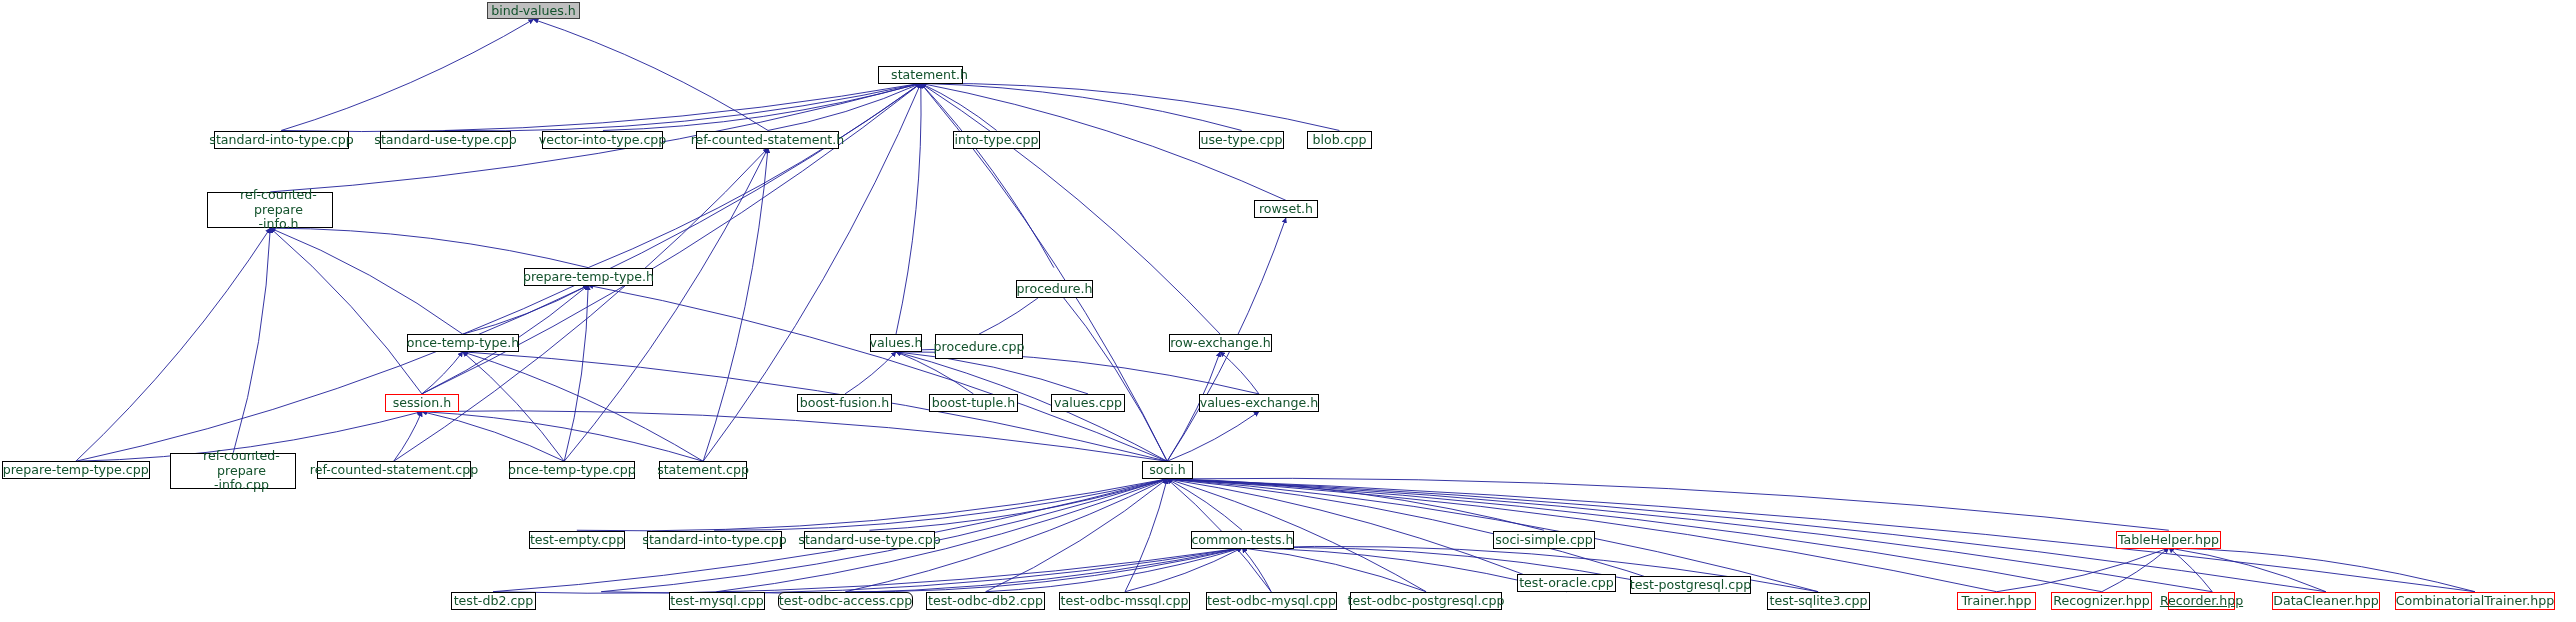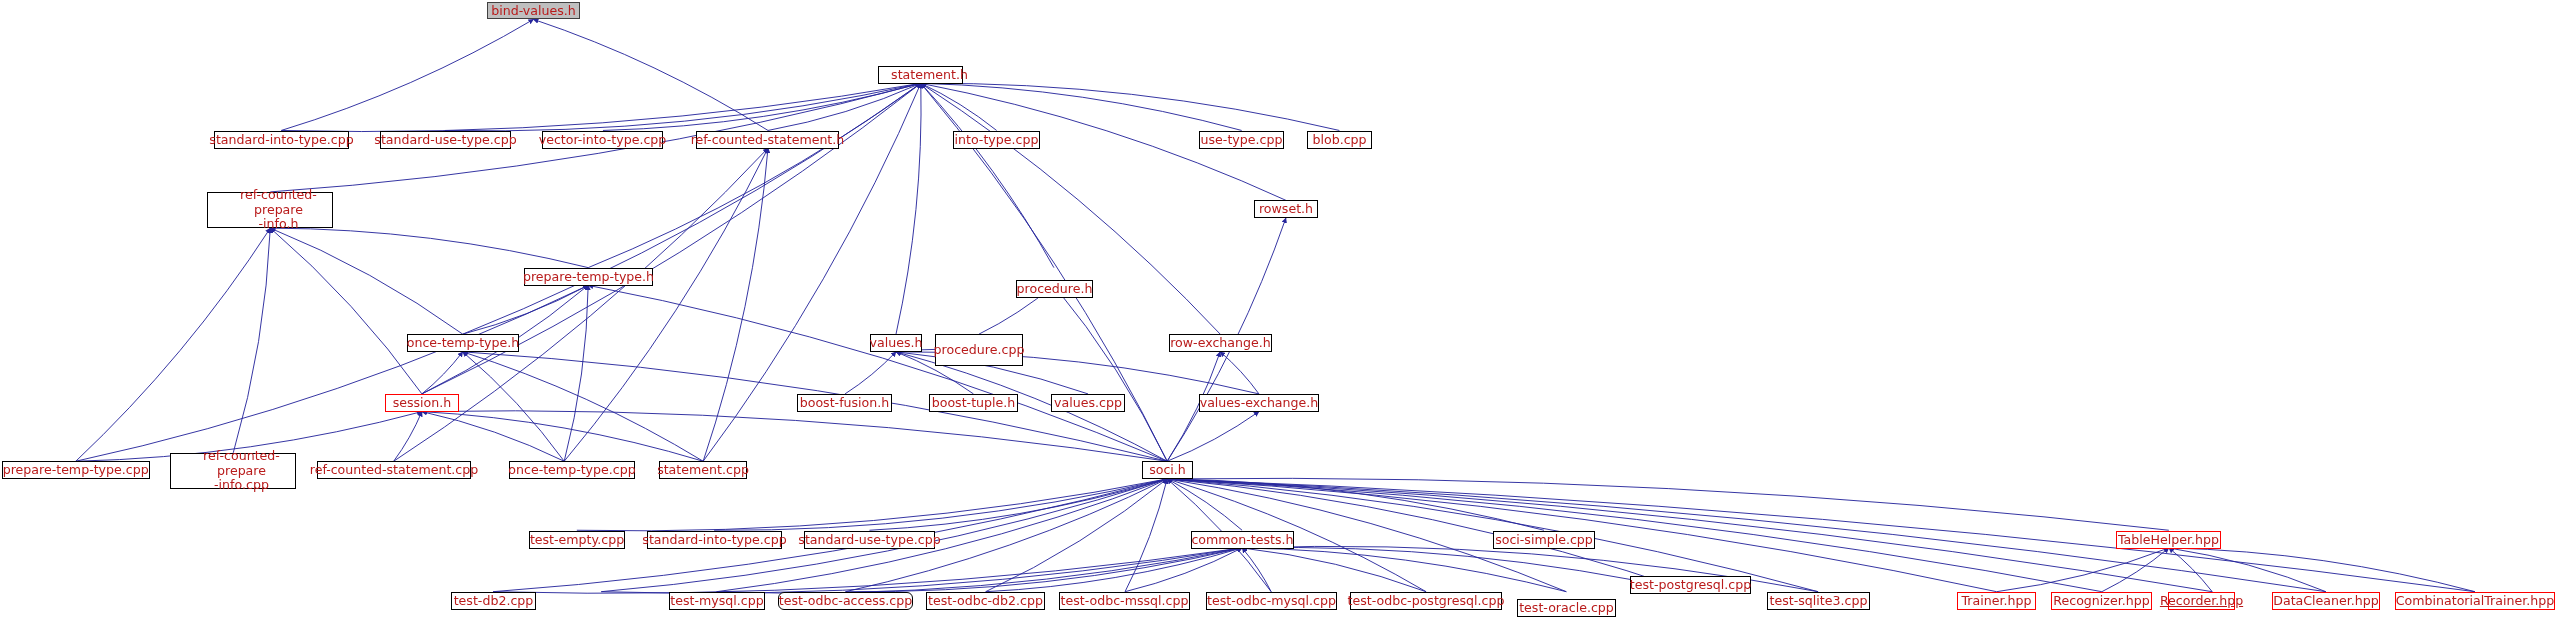--- a/index.html
+++ b/index.html
@@ -1,21 +1,21 @@
 <!DOCTYPE html>
 <html style="font-size:13.5px"><head>
 <meta charset="utf-8">
 <style>
   html,body{margin:0;padding:0;background:#ffffff;}
   #canvas{position:relative;width:2576px;height:622px;background:#ffffff;
           font-family:"DejaVu Sans","Liberation Sans",sans-serif;overflow:hidden;}
   svg#edges{position:absolute;left:0;top:0;width:2576px;height:622px;pointer-events:none;}
   .node{position:absolute;box-sizing:border-box;background:#ffffff;border:0.8px solid #000000;
         display:flex;align-items:center;justify-content:center;text-align:center;
-        font-size:12.6px;color:#b91c1c;line-height:1.08;white-space:pre;z-index:5;}
+        font-size:12.6px;color:#14532d;line-height:1.08;white-space:pre;z-index:5;}
   .node.filled{background:#bfbfbf;border:0.8px solid #404040;}
   .node.red{border:0.8px solid #ff0000;}
   .node.two-line{white-space:pre-line;line-height:1.18;padding-left:17px;}
 </style>
 </head>
 <body>
 
 <div id="canvas">
   <svg id="edges" viewBox="0 0 3059 739" preserveAspectRatio="none">
     <defs>
@@ -127,21 +127,21 @@
       <div class="node" style="left: 953px; top: 131px; width: 87px; height: 17.7px;">into-type.cpp</div>
       <div class="node" style="left: 1199px; top: 131px; width: 85px; height: 17.7px;">use-type.cpp</div>
       <div class="node" style="left: 1307px; top: 131px; width: 65px; height: 17.7px;">blob.cpp</div>
       <div class="node two-line" style="left: 207px; top: 192px; width: 126px; height: 36px;">ref-counted-prepare
 -info.h</div>
       <div class="node" style="left: 1254px; top: 200px; width: 64px; height: 17.7px;">rowset.h</div>
       <div class="node" style="left: 524px; top: 268px; width: 129px; height: 17.7px;">prepare-temp-type.h</div>
       <div class="node" style="left: 1016px; top: 280px; width: 77px; height: 17.7px;">procedure.h</div>
       <div class="node" style="left: 407px; top: 334px; width: 112px; height: 17.7px;">once-temp-type.h</div>
       <div class="node" style="left: 870px; top: 334px; width: 52px; height: 17.7px;">values.h</div>
-      <div class="node" style="left: 935px; top: 334px; width: 88px; height: 32px;">procedure.cpp</div>
+      <div class="node" style="left: 935px; top: 334px; width: 88px; height: 25px;">procedure.cpp</div>
       <div class="node" style="left: 1169px; top: 334px; width: 103px; height: 17.7px;">row-exchange.h</div>
       <div class="node red" style="left: 385px; top: 394px; width: 74px; height: 17.7px;">session.h</div>
       <div class="node" style="left: 797px; top: 394px; width: 95px; height: 17.7px;">boost-fusion.h</div>
       <div class="node" style="left: 929px; top: 394px; width: 89px; height: 17.7px;">boost-tuple.h</div>
       <div class="node" style="left: 1051px; top: 394px; width: 74px; height: 17.7px;">values.cpp</div>
       <div class="node" style="left: 1199px; top: 394px; width: 120px; height: 17.7px;">values-exchange.h</div>
       <div class="node" style="left: 1.7px; top: 461px; width: 148px; height: 17.7px;">prepare-temp-type.cpp</div>
       <div class="node two-line" style="left: 170px; top: 453px; width: 126px; height: 36px;">ref-counted-prepare
 -info.cpp</div>
       <div class="node" style="left: 317px; top: 461px; width: 154px; height: 17.7px;">ref-counted-statement.cpp</div>
@@ -155,21 +155,21 @@
       <div class="node" style="left: 1493px; top: 531px; width: 102px; height: 17.7px;">soci-simple.cpp</div>
       <div class="node red" style="left: 2116px; top: 531px; width: 105px; height: 17.7px;">TableHelper.hpp</div>
       <div class="node" style="left: 451px; top: 592px; width: 85px; height: 17.7px;">test-db2.cpp</div>
       <div class="node" style="left: 549px; top: 592px; width: 84px; height: 17.7px; margin-top: 36px;">test-firebird.cpp</div>
       <div class="node" style="left: 669px; top: 592px; width: 96px; height: 17.7px;">test-mysql.cpp</div>
       <div class="node" style="left: 778px; top: 592px; width: 135px; height: 17.7px; border-radius: 6px;">test-odbc-access.cpp</div>
       <div class="node" style="left: 926px; top: 592px; width: 119px; height: 17.7px;">test-odbc-db2.cpp</div>
       <div class="node" style="left: 1059px; top: 592px; width: 131px; height: 17.7px;">test-odbc-mssql.cpp</div>
       <div class="node" style="left: 1206px; top: 592px; width: 131px; height: 17.7px;">test-odbc-mysql.cpp</div>
       <div class="node" style="left: 1350px; top: 592px; width: 152px; height: 17.7px;">test-odbc-postgresql.cpp</div>
-      <div class="node" style="left: 1517px; top: 599px; width: 99px; height: 17.7px; text-align: right;">test-oracle.cpp</div>
+      <div class="node" style="left: 1517px; top: 574px; width: 99px; height: 17.7px; text-align: right;">test-oracle.cpp</div>
       <div class="node" style="left: 1630px; top: 576px; width: 121px; height: 17.7px;">test-postgresql.cpp</div>
       <div class="node" style="left: 1767px; top: 592px; width: 103px; height: 17.7px;">test-sqlite3.cpp</div>
       <div class="node red" style="left: 1957px; top: 592px; width: 79px; height: 17.7px;">Trainer.hpp</div>
       <div class="node red" style="left: 2051px; top: 592px; width: 101px; height: 17.7px;">Recognizer.hpp</div>
       <div class="node red" style="left: 2168px; top: 592px; width: 67px; height: 17.7px; text-decoration: underline;">Recorder.hpp</div>
       <div class="node red" style="left: 2272px; top: 592px; width: 108px; height: 17.7px;">DataCleaner.hpp</div>
       <div class="node red" style="left: 2395px; top: 592px; width: 160px; height: 17.7px;">CombinatorialTrainer.hpp</div>
     </div>
 </div>
 

